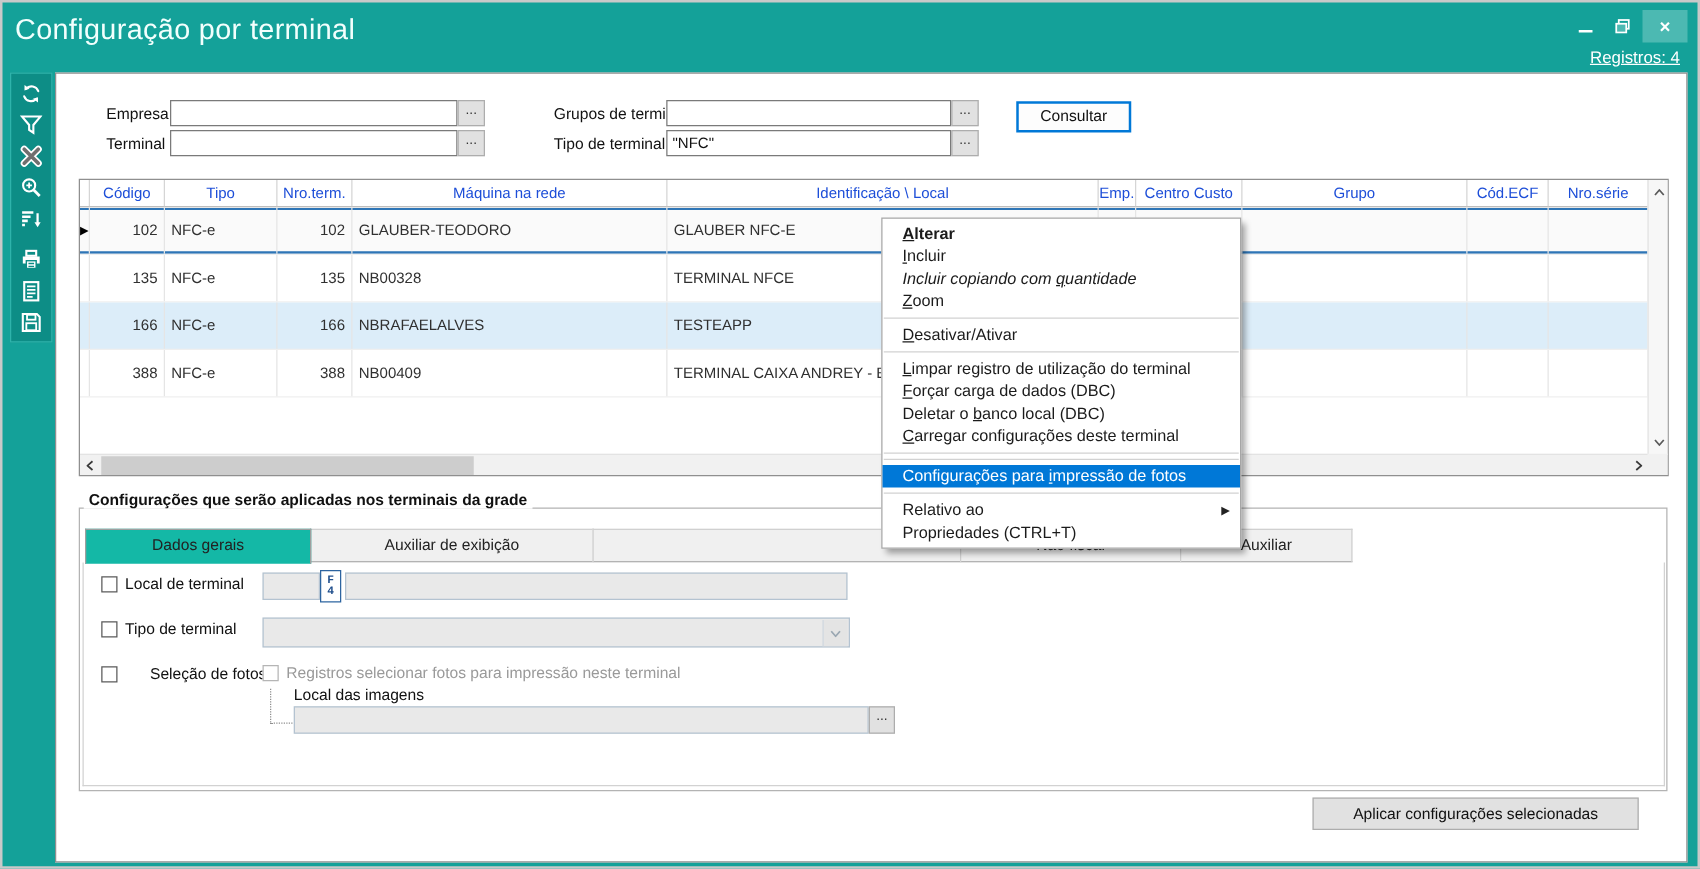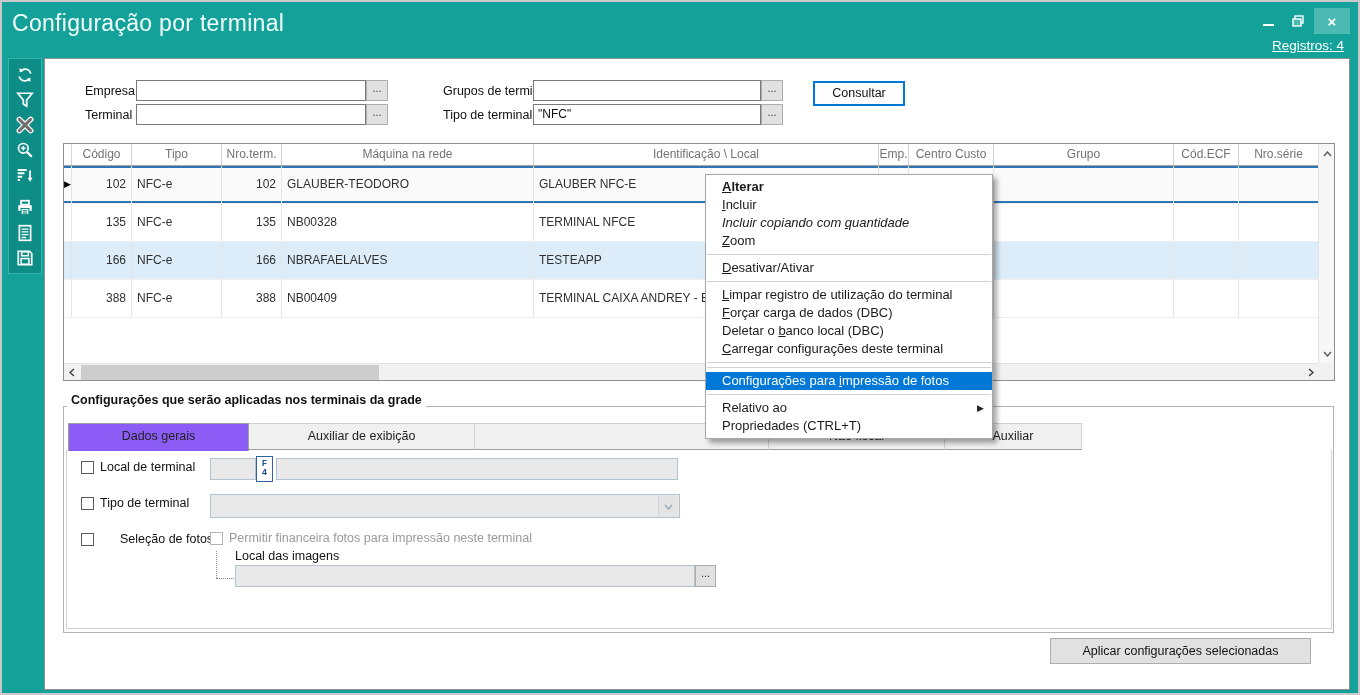--- a/index.html
+++ b/index.html
@@ -20,39 +20,39 @@
   
   .panel{position:absolute;left:42px;top:56px;width:1306px;height:632px;background:#fff;border:1px solid #8f8f8f;}
   .lbl{position:absolute;font-size:12.5px;color:#111;}
   .tbox{position:absolute;height:21px;background:#fff;border:1px solid #7a7a7a;font-size:12px;padding:0 4px;line-height:19px;color:#111;}
   .dots-btn{position:absolute;width:22px;height:21px;background:#e1e1e1;border:1px solid #adadad;font-size:11px;color:#333;text-align:center;line-height:14px;}
   .consultar{position:absolute;left:768px;top:22px;width:92px;height:25px;background:#fdfdfd;border:2px solid #0078d7;font-size:12.5px;color:#111;text-align:center;line-height:20px;}
   
   .grid{position:absolute;left:18px;top:84px;width:1272px;height:238px;background:#fff;border:1px solid #8f8f8f;}
   .grid-inner{position:absolute;left:0;top:0;width:1255px;height:219px;overflow:hidden;}
   .g-head{display:flex;height:22px;border-bottom:1px solid #a8a8a8;background:#fff;}
-  .g-head .gc{font-size:12px;color:#737373;text-align:center;line-height:21px;border-right:1px solid #d5d5d5;overflow:hidden;white-space:nowrap;}
+  .g-head .gc{font-size:12px;color:#1d4ed8;text-align:center;line-height:21px;border-right:1px solid #d5d5d5;overflow:hidden;white-space:nowrap;}
   .g-row{display:flex;height:38px;border-bottom:1px solid #efefef;background:#fff;}
   .g-row .gc{font-size:12px;color:#303030;line-height:37px;border-right:1px solid #e5e5e5;padding:0 5px;overflow:hidden;white-space:nowrap;}
   .g-row.sel{background:#fafafa;box-shadow:inset 0 2px 0 #2e75b6, inset 0 -2px 0 #2e75b6;}
   .g-row.hl{background:#dcedf9;}
   .gc.r{text-align:right;}
   .gutter{width:8px;border-right:1px solid #cfcfcf;padding:0!important;position:relative;}
   .row-ptr{position:absolute;left:0px;top:13px;font-size:9px;color:#000;line-height:10px;}
   .vscroll{position:absolute;right:0;top:0;width:16px;height:220px;background:#f7f7f7;border-left:1px solid #e3e3e3;}
   .hscroll{position:absolute;left:0;bottom:0;height:17px;width:1255px;background:#f1f1f1;border-top:1px solid #e3e3e3;}
   .h-thumb{position:absolute;left:17px;top:1px;width:298px;height:15px;background:#cdcdcd;}
   .sc-arrow{position:absolute;width:16px;height:16px;display:flex;align-items:center;justify-content:center;}
   .corner{position:absolute;right:0;bottom:0;width:16px;height:17px;background:#f1f1f1;}
   
   .groupbox{position:absolute;left:18px;top:347px;width:1271px;height:227px;border:1px solid #b3b3b3;}
   .gb-label{position:absolute;left:22px;top:334px;background:#fff;padding:0 4px;font-size:12.5px;font-weight:bold;color:#111;}
   .tabstrip{position:absolute;left:23px;top:364px;height:27px;display:flex;}
   .tab{height:27px;background:#f0f0f0;border:1px solid #d0d0d0;border-bottom:1px solid #9f9f9f;font-size:12.5px;color:#222;text-align:center;line-height:25px;margin-right:-1px;}
-  .tab.active{background:#8b5cf6;border:1px solid #9f9f9f;border-bottom:none;height:28px;z-index:2;}
+  .tab.active{background:#14b8a6;border:1px solid #9f9f9f;border-bottom:none;height:28px;z-index:2;}
   .tabpanel{position:absolute;left:21px;top:391px;width:1266px;height:179px;background:#fff;border:1px solid #d2d2d2;border-top:none;}
   .cb{position:absolute;width:13px;height:13px;background:#fff;border:1px solid #5a5a5a;}
   .cb.dis{border:1px solid #b5b5b5;}
   .dinput{position:absolute;background:#e9e9e9;border:1px solid #b4c3d1;}
   .f4btn{position:absolute;left:211px;top:397px;width:17px;height:26px;background:#fff;border:1px solid #2d64a0;color:#1f4e8c;font-weight:bold;font-size:9px;line-height:9px;text-align:center;padding-top:3px;font-family:"Liberation Mono",monospace;}
   .combo-arrow{position:absolute;right:1px;top:1px;width:20px;height:21px;background:#e4e4e4;display:flex;align-items:center;justify-content:center;border-left:1px solid #cfd8e0;}
   .graylbl{color:#9a9a9a;}
   .dotted-v{position:absolute;left:171px;top:492px;width:1px;height:27px;border-left:1px dotted #8f8f8f;}
   .dotted-h{position:absolute;left:171px;top:519px;width:18px;height:1px;border-top:1px dotted #8f8f8f;}
   .apply-btn{position:absolute;left:1005px;top:579px;width:261px;height:26px;background:#e1e1e1;border:1px solid #adadad;font-size:12.5px;color:#111;text-align:center;line-height:24px;}
@@ -288,21 +288,21 @@
       <div class="combo-arrow">
         <svg width="9" height="6" viewBox="0 0 9 6">
             <polyline points="1,1 4.5,5 8,1" fill="none" stroke="#9aa7b2" stroke-width="1.4"></polyline>
           </svg>
       </div>
     </div>
 
     <div class="cb" style="left:36px;top:474px;"></div>
     <div class="lbl" style="left:55px;top:473px;margin-left:20px;">Seleção de fotos</div>
     <div class="cb dis" style="left:165px;top:473px;"></div>
-    <div class="lbl graylbl" style="left:184px;top:472px;">Permitir financeira fotos para impressão neste terminal</div>
+    <div class="lbl graylbl" style="left:184px;top:472px;">Registros selecionar fotos para impressão neste terminal</div>
 
     <div class="dotted-v"></div>
     <div class="dotted-h"></div>
 
     <div class="lbl" style="left:190px;top:490px;">Local das imagens</div>
     <div class="dinput" style="left:190px;top:506px;width:460px;height:22px;"></div>
     <div class="dots-btn" style="left:650px;top:506px;width:21px;height:22px;line-height:15px;">...</div>
 
     <div class="apply-btn">Aplicar configurações selecionadas</div>
   </div>

